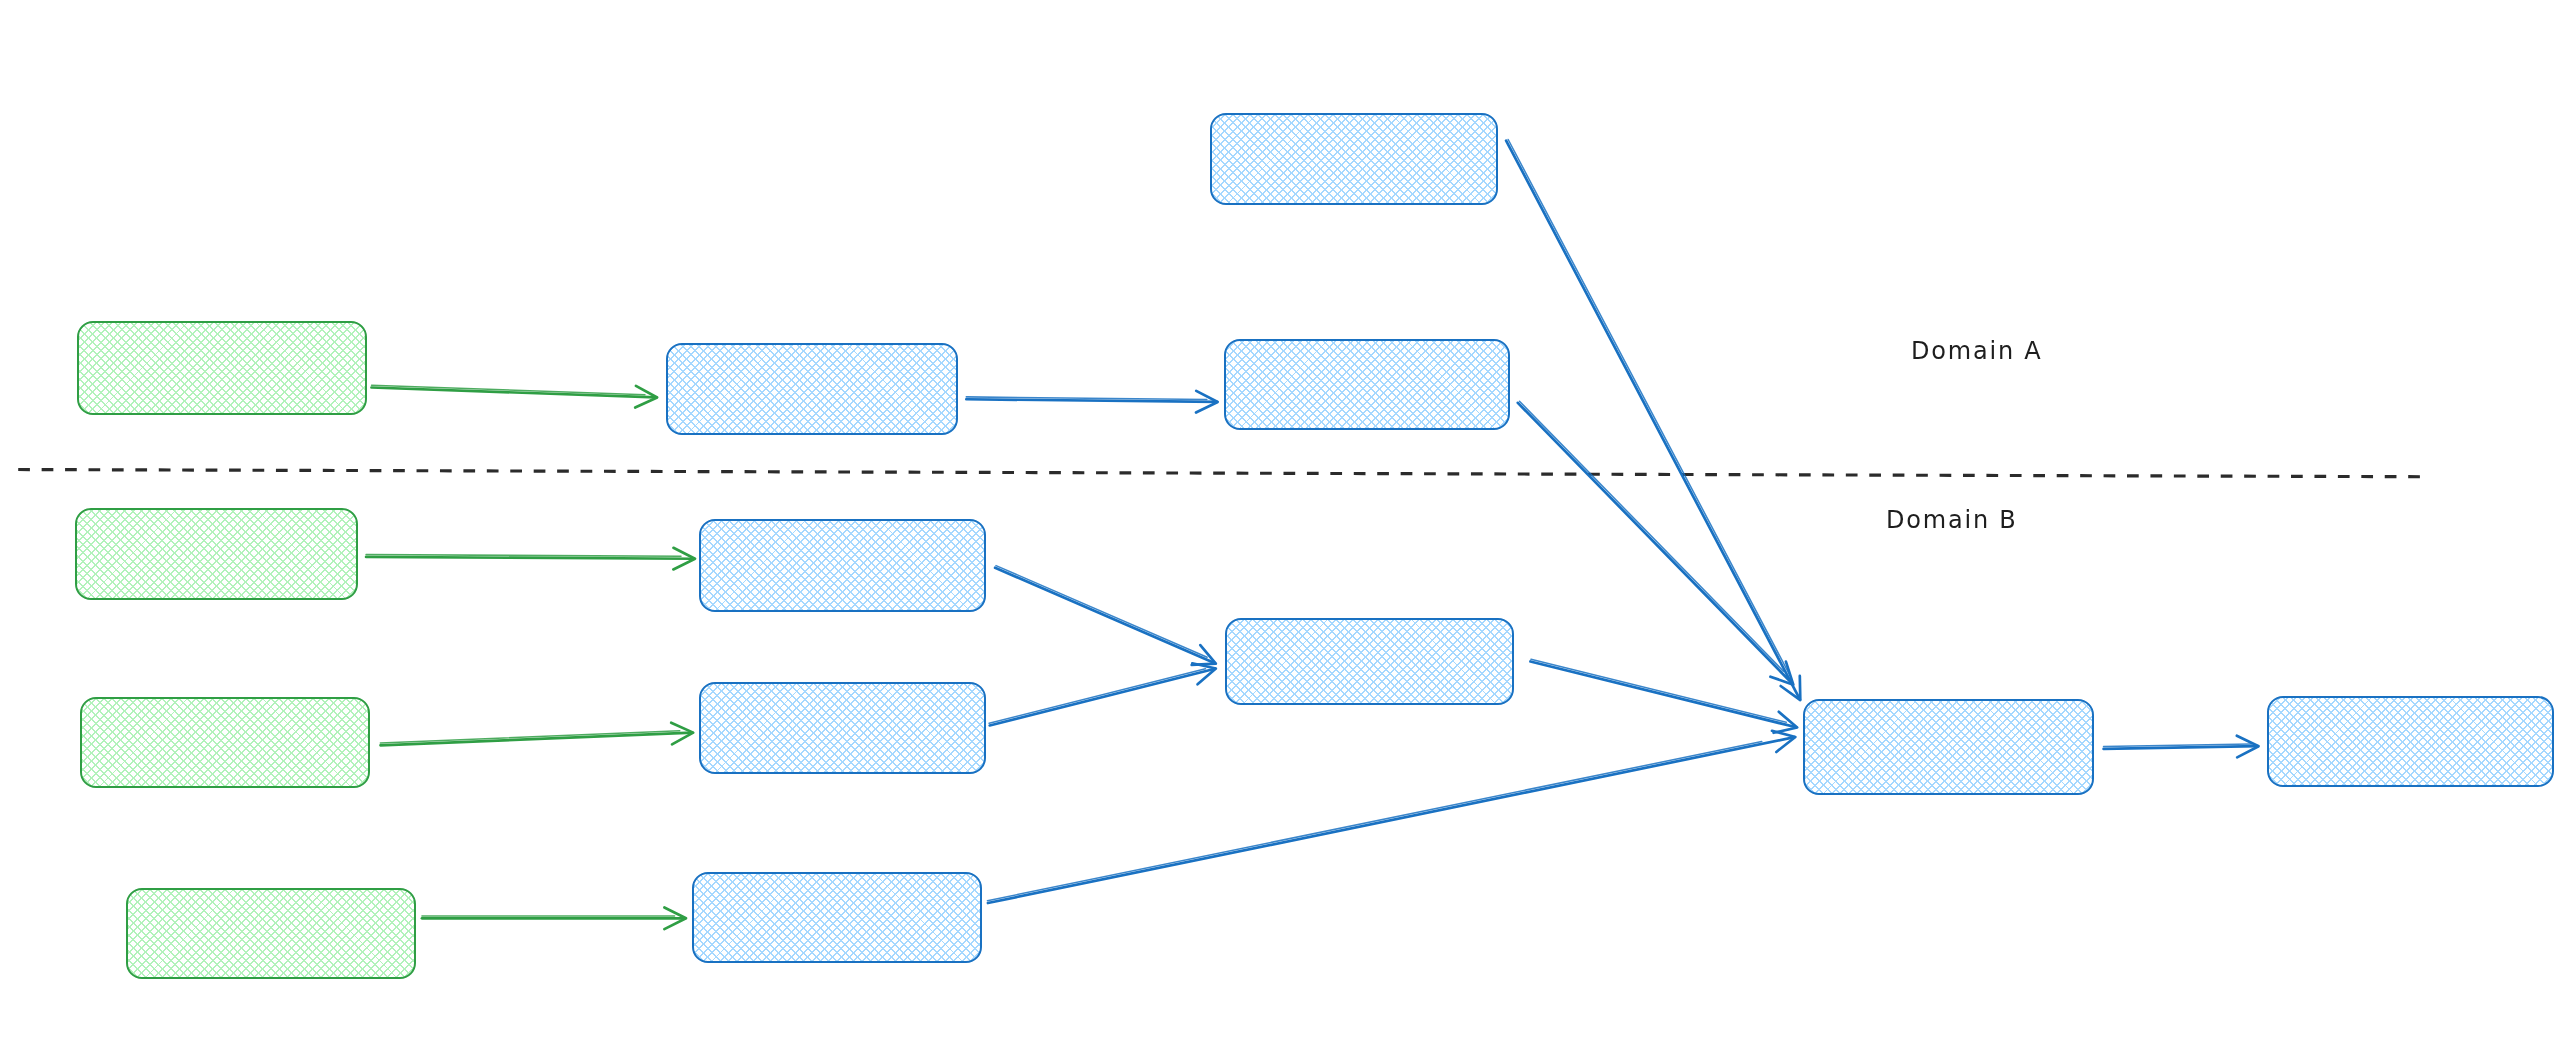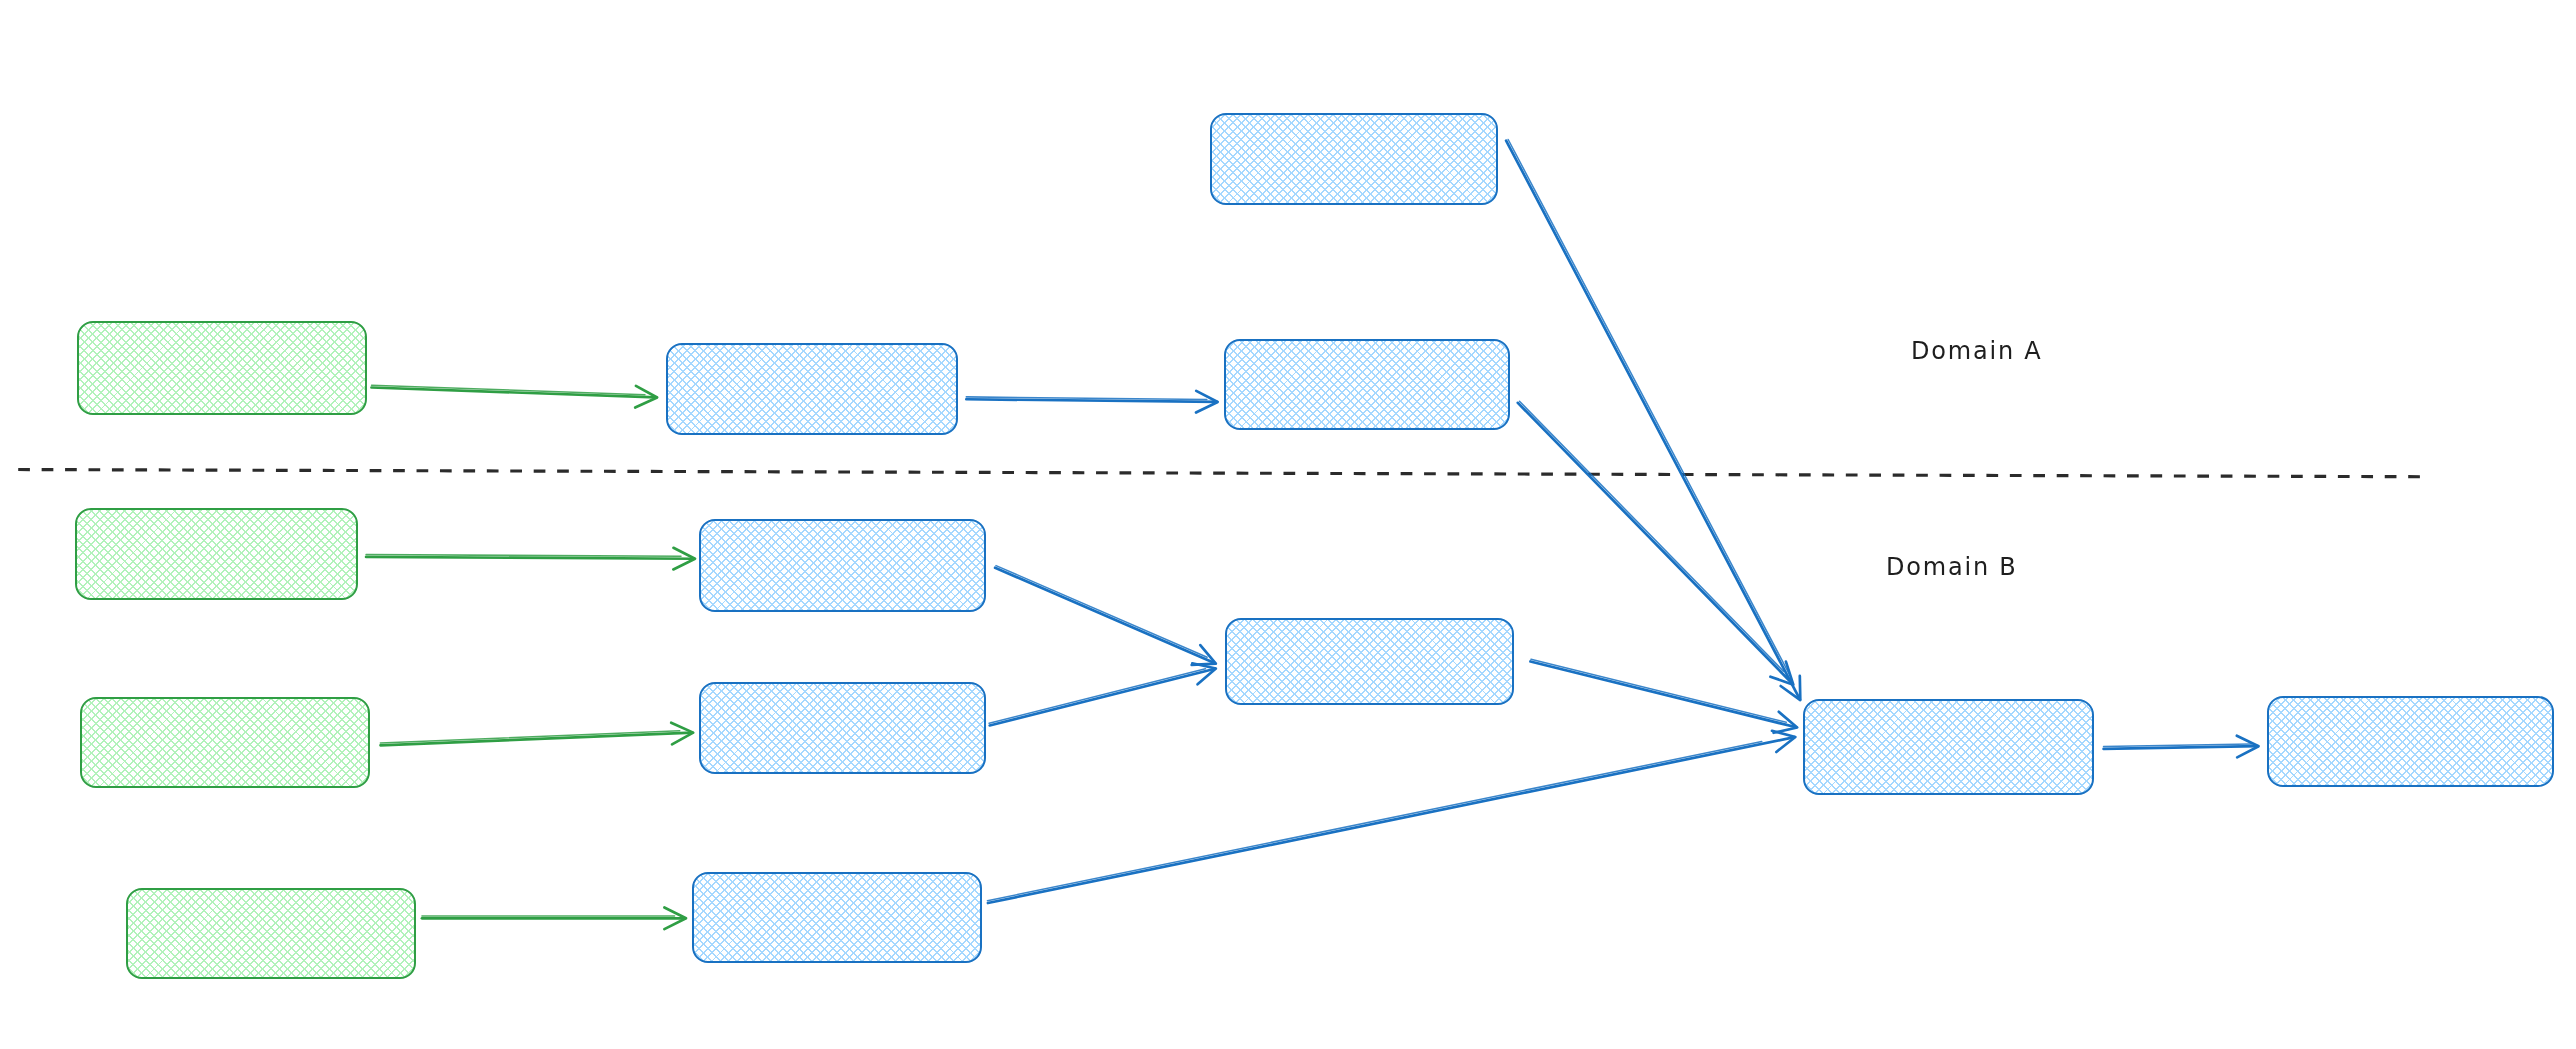--- a/index.html
+++ b/index.html
@@ -52,21 +52,21 @@
   }
   .domain-label {
     position: absolute;
     color: var(--ink);
     font-size: 24px;
     letter-spacing: 1.8px;
     font-weight: 500;
     white-space: nowrap;
   }
   #label-a { left: 1895px; top: 337px; margin-left: 16px; }
-  #label-b { left: 1886px; top: 553px; }
+  #label-b { left: 1886px; top: 506px; }
 </style>
 </head>
 <body>
 
 <div id="canvas">
 
   <svg id="edge-layer" width="2576" height="1049" viewBox="0 0 2858 1164" xmlns="http://www.w3.org/2000/svg">
     <defs>
       <marker id="arrow-blue" viewBox="0 0 40 32" refX="35" refY="16" markerWidth="40" markerHeight="32" orient="auto" markerUnits="userSpaceOnUse">
         <path d="M12 4 L36 16 L12 28" fill="none" stroke="var(--blue-stroke)" stroke-width="3" stroke-linecap="round" stroke-linejoin="round"></path>

